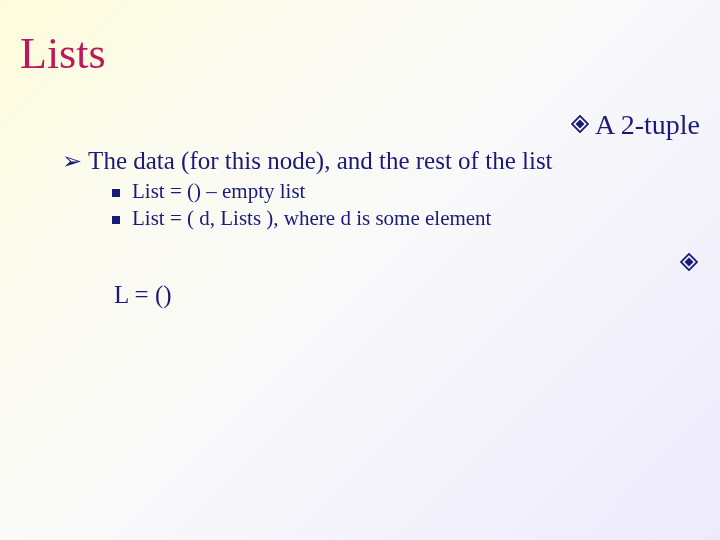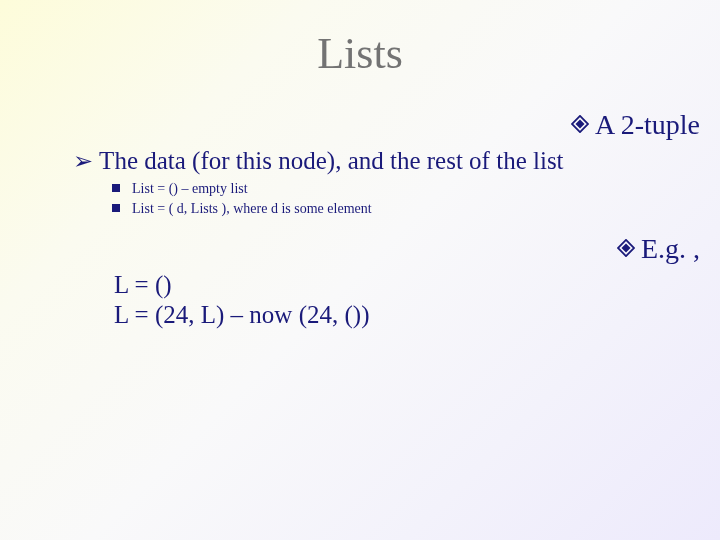--- a/index.html
+++ b/index.html
@@ -14,44 +14,43 @@
     font-family: "Times New Roman", Times, serif;
     color: #1a1a7a;
   }
   .slide {
     width: 100%;
     height: 100%;
     box-sizing: border-box;
     padding: 20px 20px 20px 20px;
   }
   .title {
-    text-align: center;
     font-size: 44px;
-    color: #737373;
+    color: #be185d;
     margin-top: 8px;
     margin-bottom: 30px;
     font-weight: normal;
   }
   .level1 {
     margin-left: 12px;
     margin-bottom: 6px;
     text-align: right;
   }
   .level1 .bullet {
     display: inline-block;
     vertical-align: top;
     margin-right: 2px;
     margin-top: 6px;
   }
   .level1 .text {
     display: inline;
     font-size: 28px;
   }
   .level2 {
-    margin-left: 53px;
+    margin-left: 42px;
     margin-bottom: 4px;
   }
   .level2 .bullet {
     display: inline-block;
     vertical-align: top;
     font-size: 24px;
     margin-right: 2px;
     line-height: 28px;
   }
   .level2 .text {
@@ -66,21 +65,21 @@
     display: inline-block;
     vertical-align: middle;
     width: 8px;
     height: 8px;
     background: #1a1a7a;
     margin-right: 8px;
     margin-bottom: 3px;
   }
   .level3 .text {
     display: inline;
-    font-size: 14px;
+    font-size: 21px;
   }
   .plain {
     margin-left: 94px;
     font-size: 25px;
     margin-bottom: 2px;
   }
   .gap-md { height: 14px; }
   svg.diamond {
     width: 18px;
     height: 18px;
@@ -120,19 +119,17 @@
 
   <div class="gap-md"></div>
 
   <div class="level1">
     <span class="bullet">
       <svg class="diamond" viewBox="0 0 20 20">
         <polygon points="10,1 19,10 10,19 1,10" fill="none" stroke="#1a1a7a" stroke-width="2"></polygon>
         <polygon points="10,5 15,10 10,15 5,10" fill="#1a1a7a"></polygon>
       </svg>
     </span>
-    <span class="text">E.g. ,</span>
   </div>
 
   <div class="plain">L = ()</div>
-  <div class="plain">L = (24, L) – now (24, ())</div>
 
 </div>
 
 </body></html>

